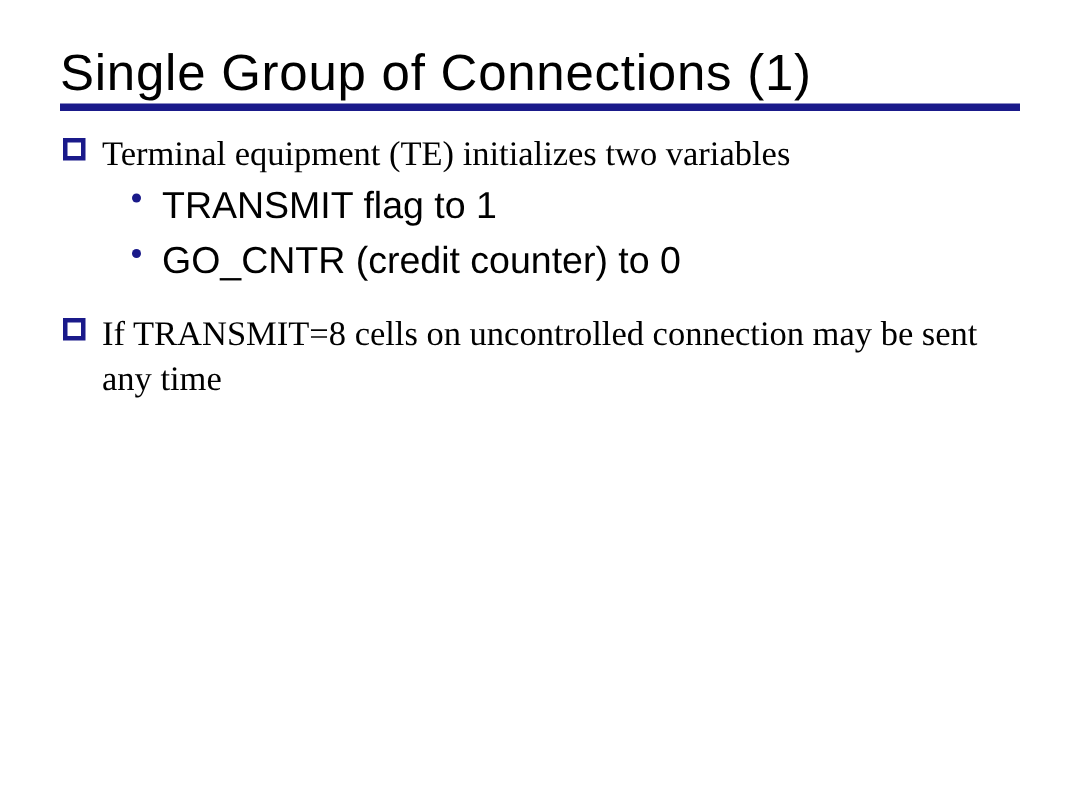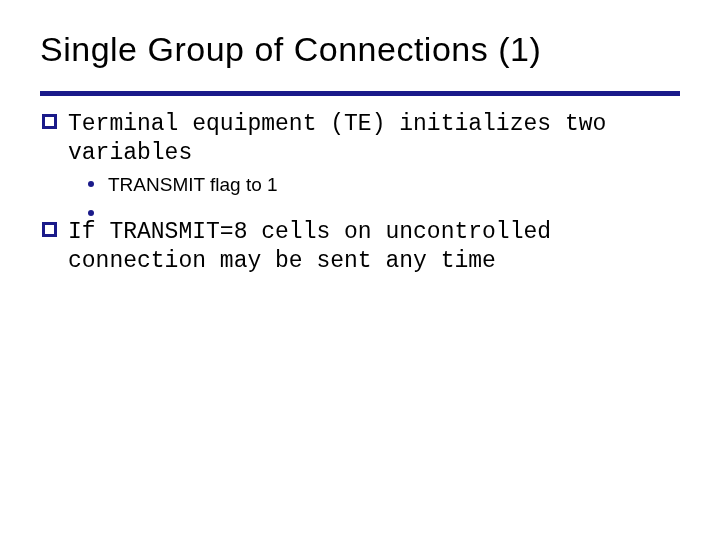--- a/index.html
+++ b/index.html
@@ -14,45 +14,45 @@
   .slide {
     padding: 30px 40px 20px 40px;
   }
   .title {
     font-family: Impact, "Arial Black", sans-serif;
     font-weight: normal;
     font-size: 34px;
     letter-spacing: 0.5px;
     margin: 0 0 8px 0;
     border-bottom: 5px solid #1a1a8a;
-    padding-bottom: 22px;
+    padding-bottom: 0;
   }
   .content {
     margin-top: 14px;
   }
   .lvl1 {
-    font-family: Liberation Mono, monospace;
+    font-family: Liberation Serif, serif;
     font-size: 23px;
     margin: 6px 0 4px 0;
     padding-left: 28px;
     position: relative;
     line-height: 1.28;
   }
   .lvl1 .bullet {
     position: absolute;
     left: 2px;
     top: 4px;
     width: 15px;
     height: 15px;
     border: 3px solid #1a1a8a;
     box-sizing: border-box;
   }
   .lvl2 {
     font-family: Verdana, Geneva, sans-serif;
-    font-size: 19px;
+    font-size: 25px;
     margin: 4px 0 2px 0;
     padding-left: 68px;
     position: relative;
     line-height: 1.3;
   }
   .lvl2 .bullet-dot {
     position: absolute;
     left: 48px;
     top: 8px;
     width: 6px;
@@ -76,20 +76,21 @@
       <span>Terminal equipment (TE) initializes two variables</span>
     </div>
 
     <div class="lvl2">
       <span class="bullet-dot"></span>
       <span>TRANSMIT flag to 1</span>
     </div>
 
     <div class="lvl2">
       <span class="bullet-dot"></span>
+      <span>GO_CNTR (credit counter) to 0</span>
     </div>
 
     <div class="gap"></div>
 
     <div class="lvl1">
       <span class="bullet"></span>
       <span>If TRANSMIT=8 cells on uncontrolled connection may be sent any time</span>
     </div>
 
 

